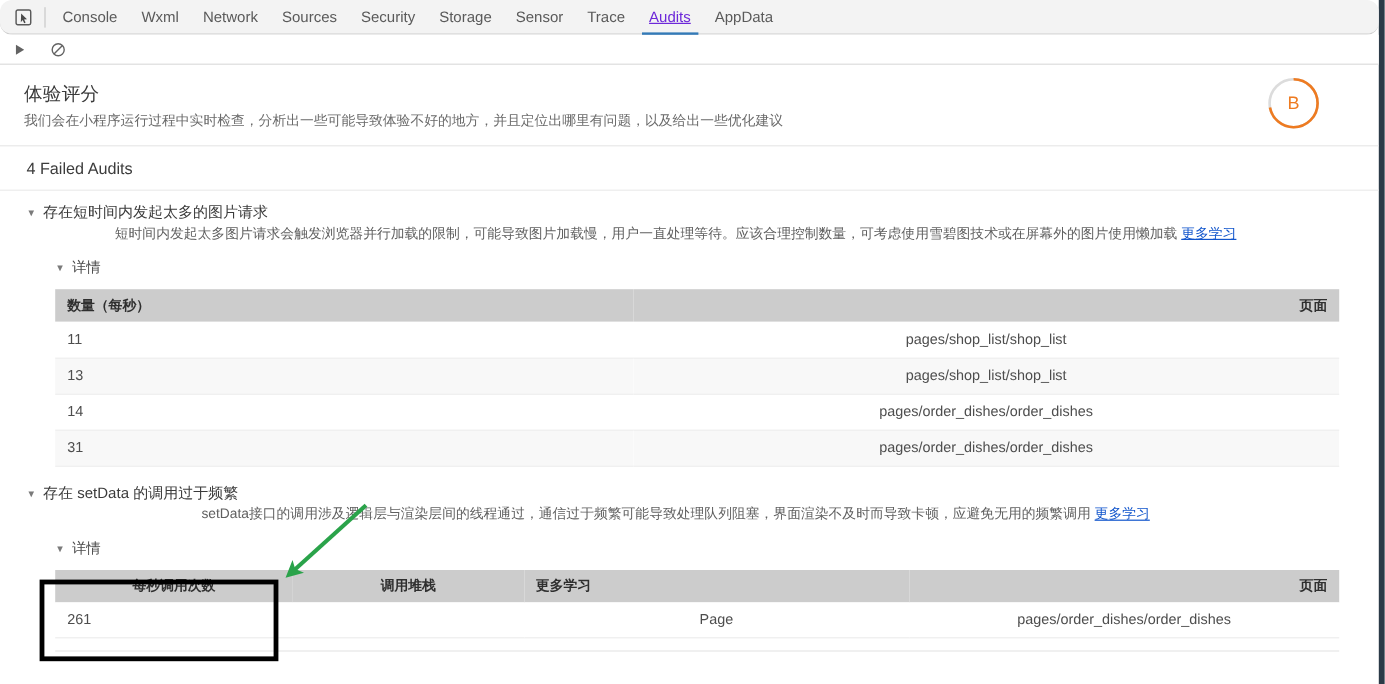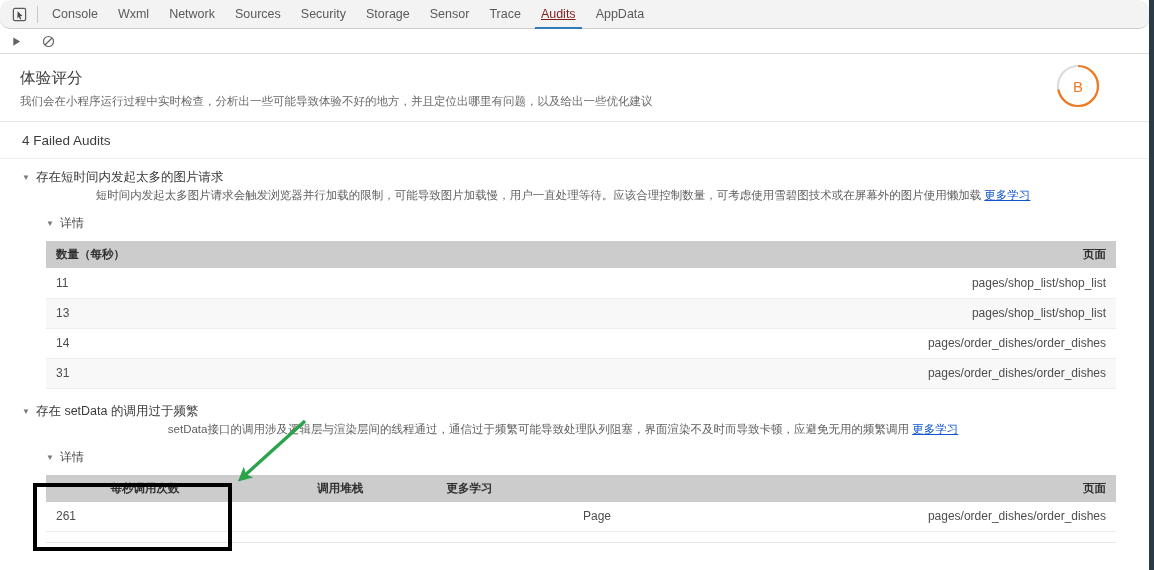--- a/index.html
+++ b/index.html
@@ -56,21 +56,21 @@
     position: relative;
     height: 29px;
     line-height: 29px;
     padding: 0 10px;
     font-size: 12.5px;
     color: #5a5a5a;
     white-space: nowrap;
     cursor: pointer;
     flex: 0 0 auto;
   }
-  .tab.active { color: #7f1d1d; text-decoration: underline; }
+  .tab.active { color: #6d28d9; text-decoration: underline; }
   .tab.active::after {
     content: "";
     position: absolute;
     left: 4px; right: 4px; bottom: 0;
     height: 2px;
     background: #337ab7;
   }
 
   
   .toolbar {
@@ -196,21 +196,21 @@
     text-align: right;
     white-space: nowrap;
   }
   table.audit-table th.left { text-align: left; }
   table.audit-table th.center { text-align: center; }
   table.audit-table td {
     font-size: 12px;
     color: #4d4d4d;
     height: 30px;
     padding: 0 10px;
-    text-align: right;
+    text-align: center;
     white-space: nowrap;
     overflow: hidden;
     text-overflow: ellipsis;
   }
   table.audit-table td.left { text-align: left; }
   table.audit-table td.center { text-align: center; }
   table.audit-table tbody tr:nth-child(odd) { background: #ffffff; }
   table.audit-table tbody tr:nth-child(even) { background: #f8f8f8; }
   table.audit-table tbody tr { border-bottom: 1px solid #ededed; }
 

